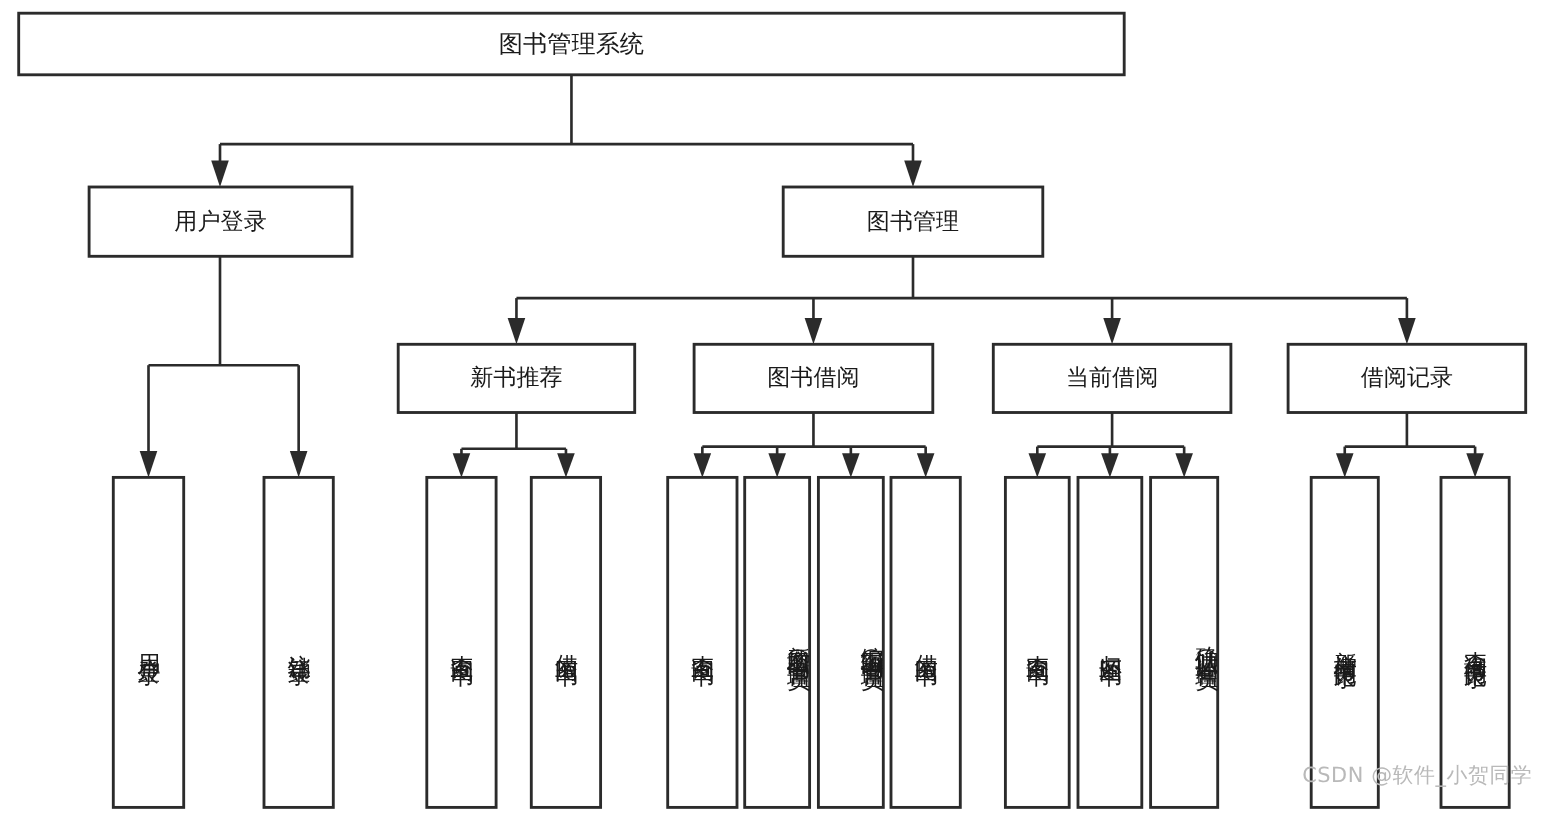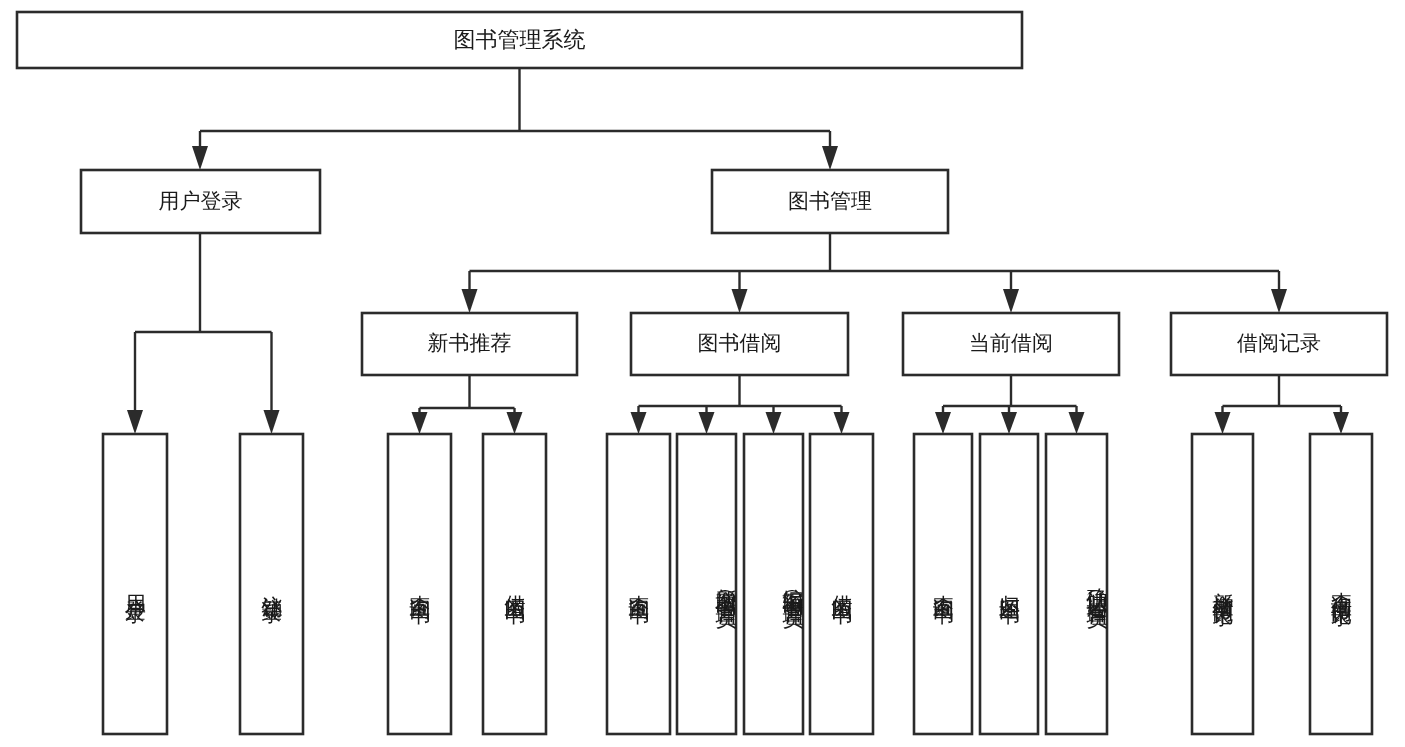--- a/index.html
+++ b/index.html
@@ -214,14 +214,15 @@
   <div class="vlabel" style="left:607px;  top:434px; width:63px; height:300px;">查询图书</div>
   <div class="vlabel" style="left:677px;  top:434px; width:59px; height:300px; align-items:flex-start;">新增图书（管理员）</div>
   <div class="vlabel" style="left:744px;  top:434px; width:59px; height:300px; align-items:flex-start;">编辑图书（管理员）</div>
   <div class="vlabel" style="left:810px;  top:434px; width:63px; height:300px;">借阅图书</div>
   <div class="vlabel" style="left:914px;  top:434px; width:58px; height:300px;">查询图书</div>
   <div class="vlabel" style="left:980px;  top:434px; width:58px; height:300px;">归还图书</div>
   <div class="vlabel" style="left:1046px; top:434px; width:61px; height:300px; align-items:flex-start;">确认归还（管理员）</div>
   <div class="vlabel" style="left:1192px; top:434px; width:61px; height:300px;">新增借阅记录</div>
   <div class="vlabel" style="left:1310px; top:434px; width:62px; height:300px;">查询借阅记录</div>
 
+  <div class="watermark">CSDN @软件_小贺同学</div>
 
 </div>
 
 </body></html>

